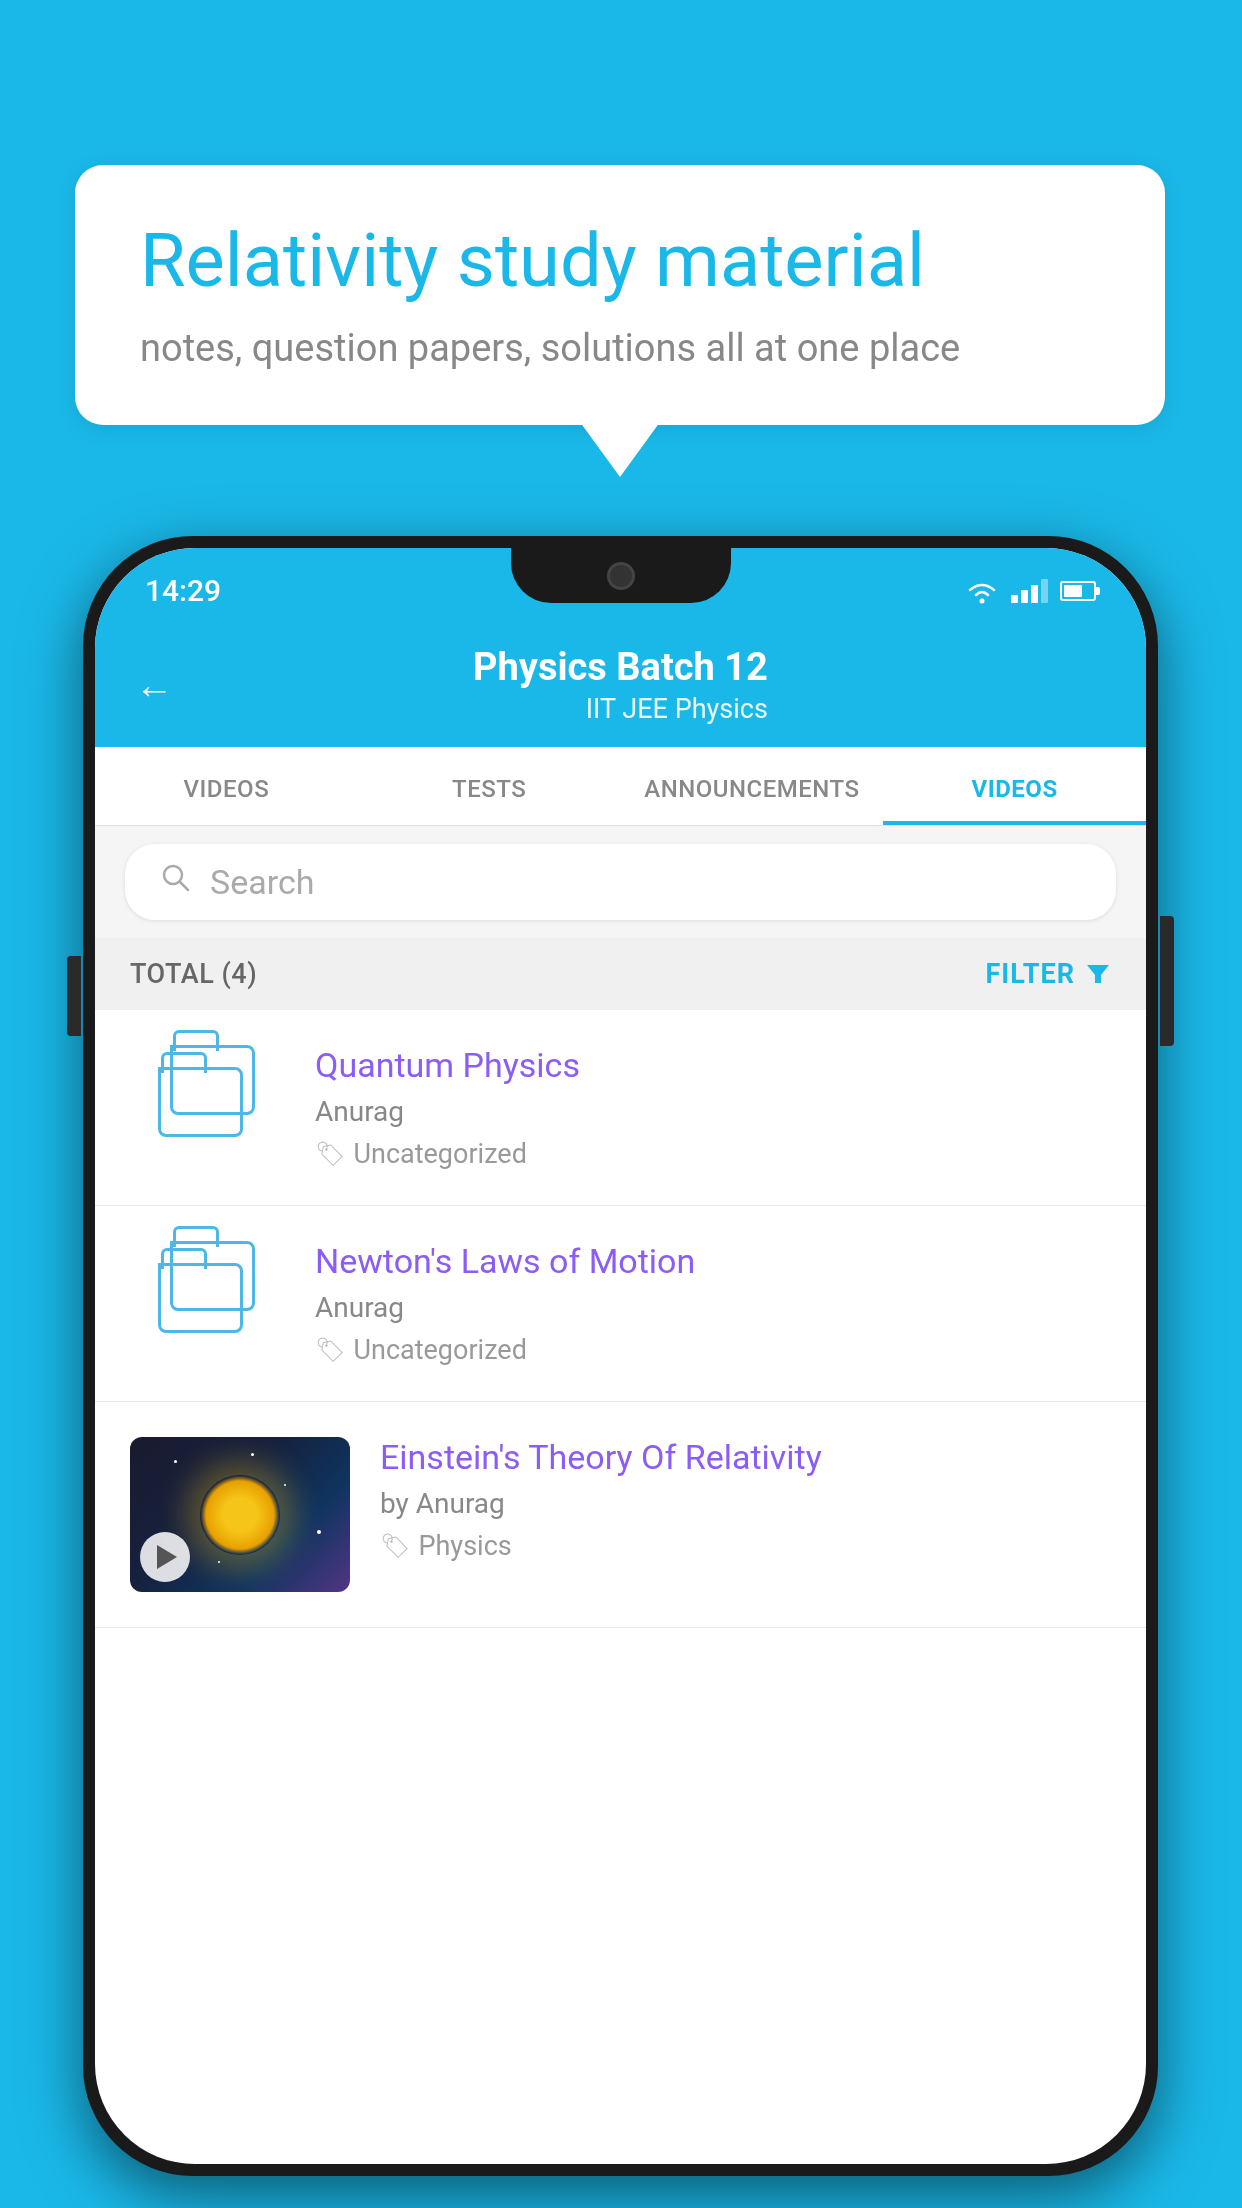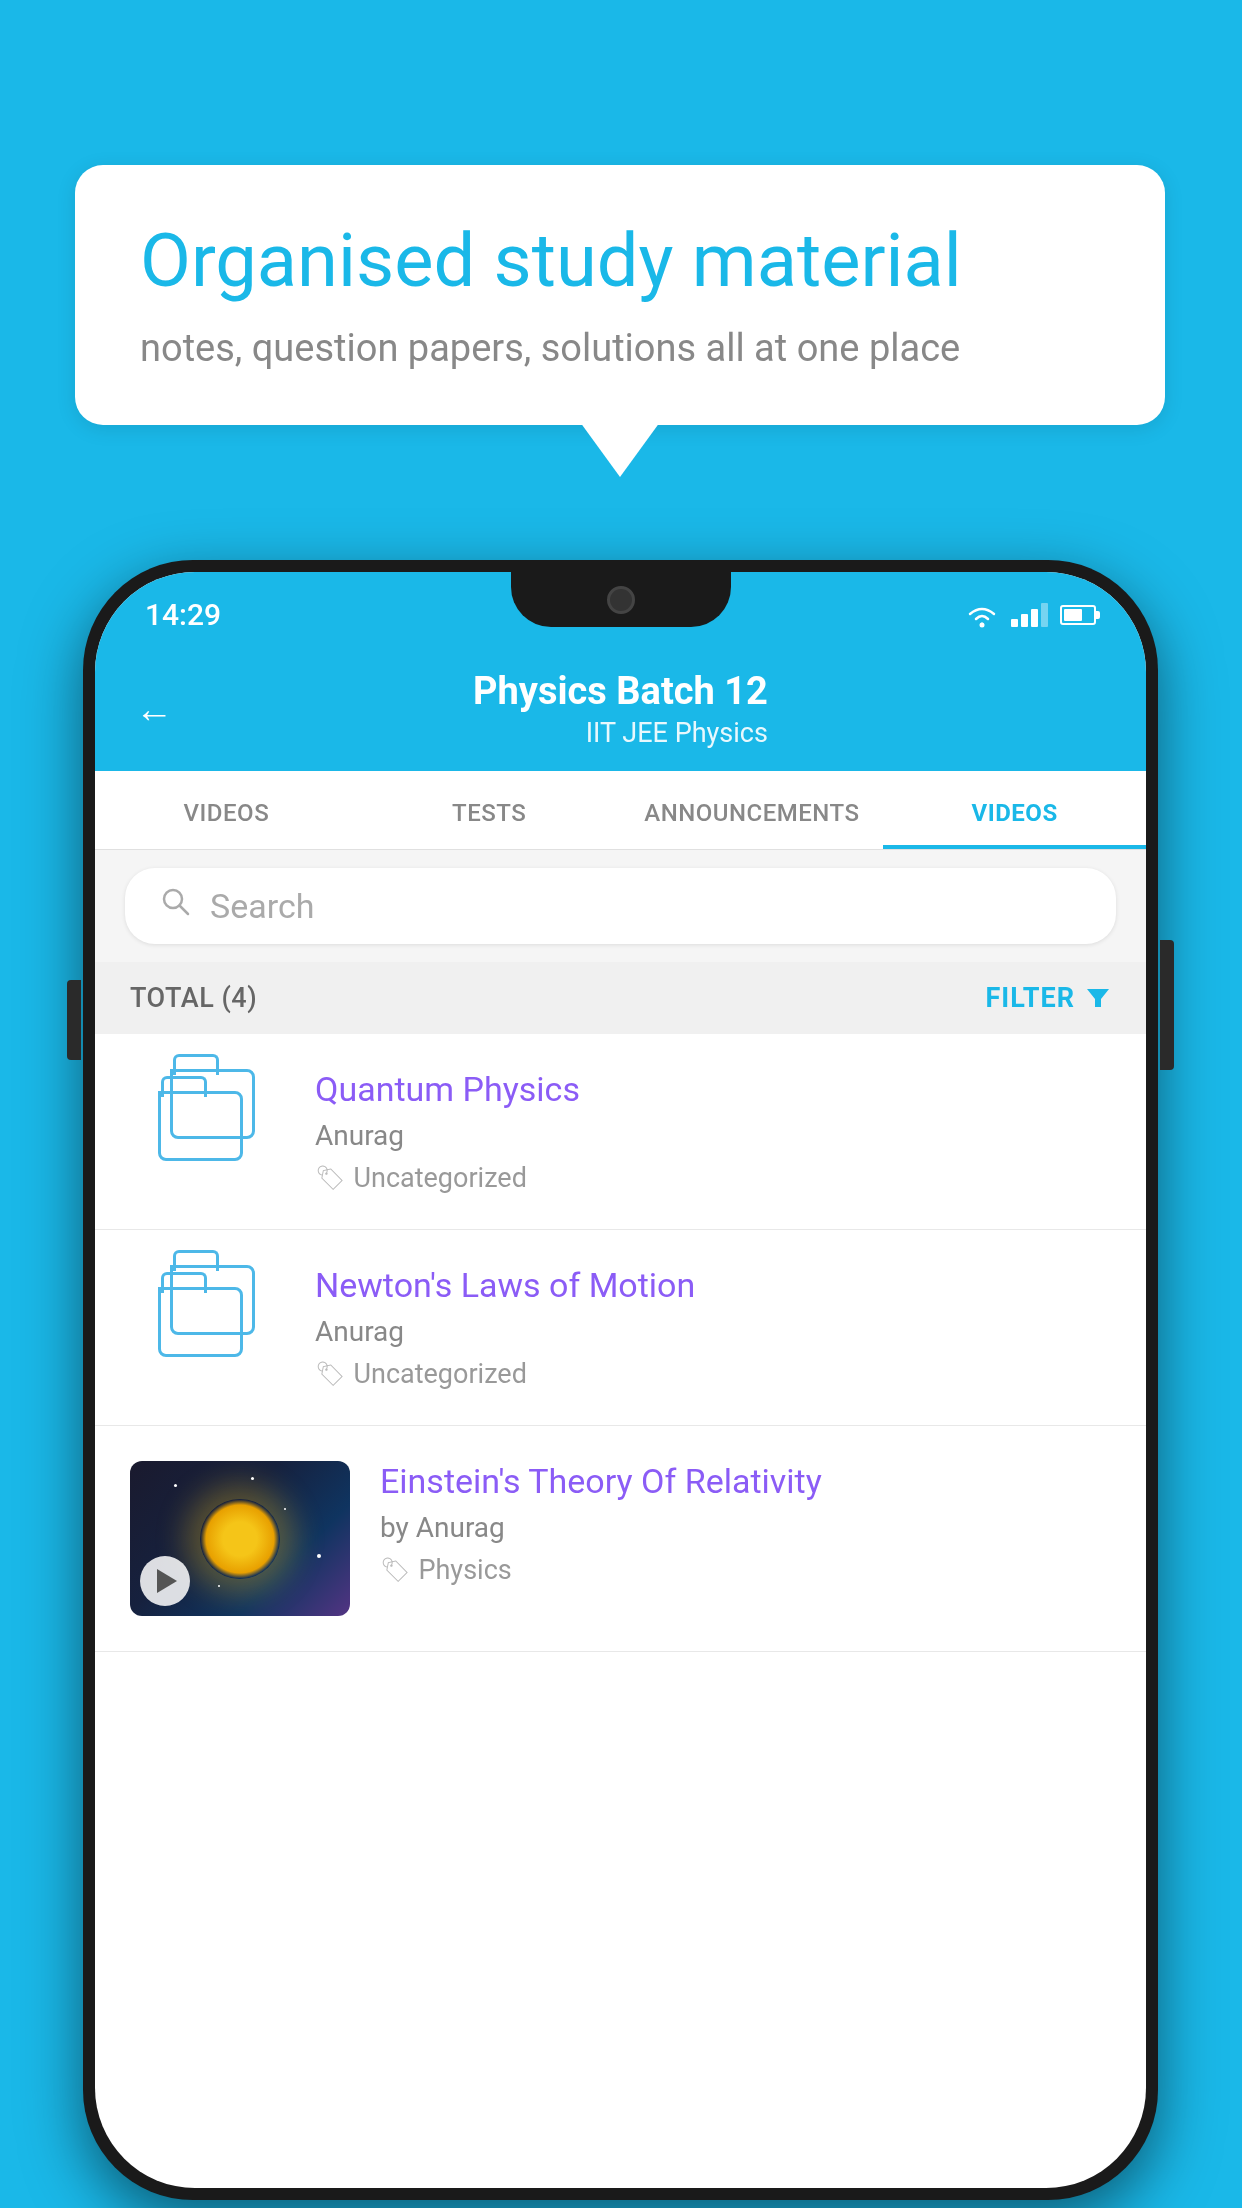--- a/index.html
+++ b/index.html
@@ -45,21 +45,21 @@
     }
     .bubble-subtitle {
       color: #888;
       font-size: 38px;
       font-weight: 400;
     }
 
     
     .phone-container {
       position: absolute;
-      top: 560px;
+      top: 536px;
       left: 83px;
       width: 1075px;
       height: 1640px;
     }
 
     .phone-outer {
       width: 100%;
       height: 100%;
       background: #1a1a1a;
       border-radius: 110px;
@@ -444,21 +444,21 @@
     .star {
       position: absolute;
       background: white;
       border-radius: 50%;
     }
   </style>
 </head>
 <body>
 
 <div class="speech-bubble">
-  <div class="bubble-title">Organised study material</div>
+  <div class="bubble-title">Relativity study material</div>
   <div class="bubble-subtitle">notes, question papers, solutions all at one place</div>
 </div>
 
 <div class="phone-container">
   <div class="phone-outer">
     <div class="phone-inner">
 
       <div class="notch">
         <div class="camera"></div>
       </div>

